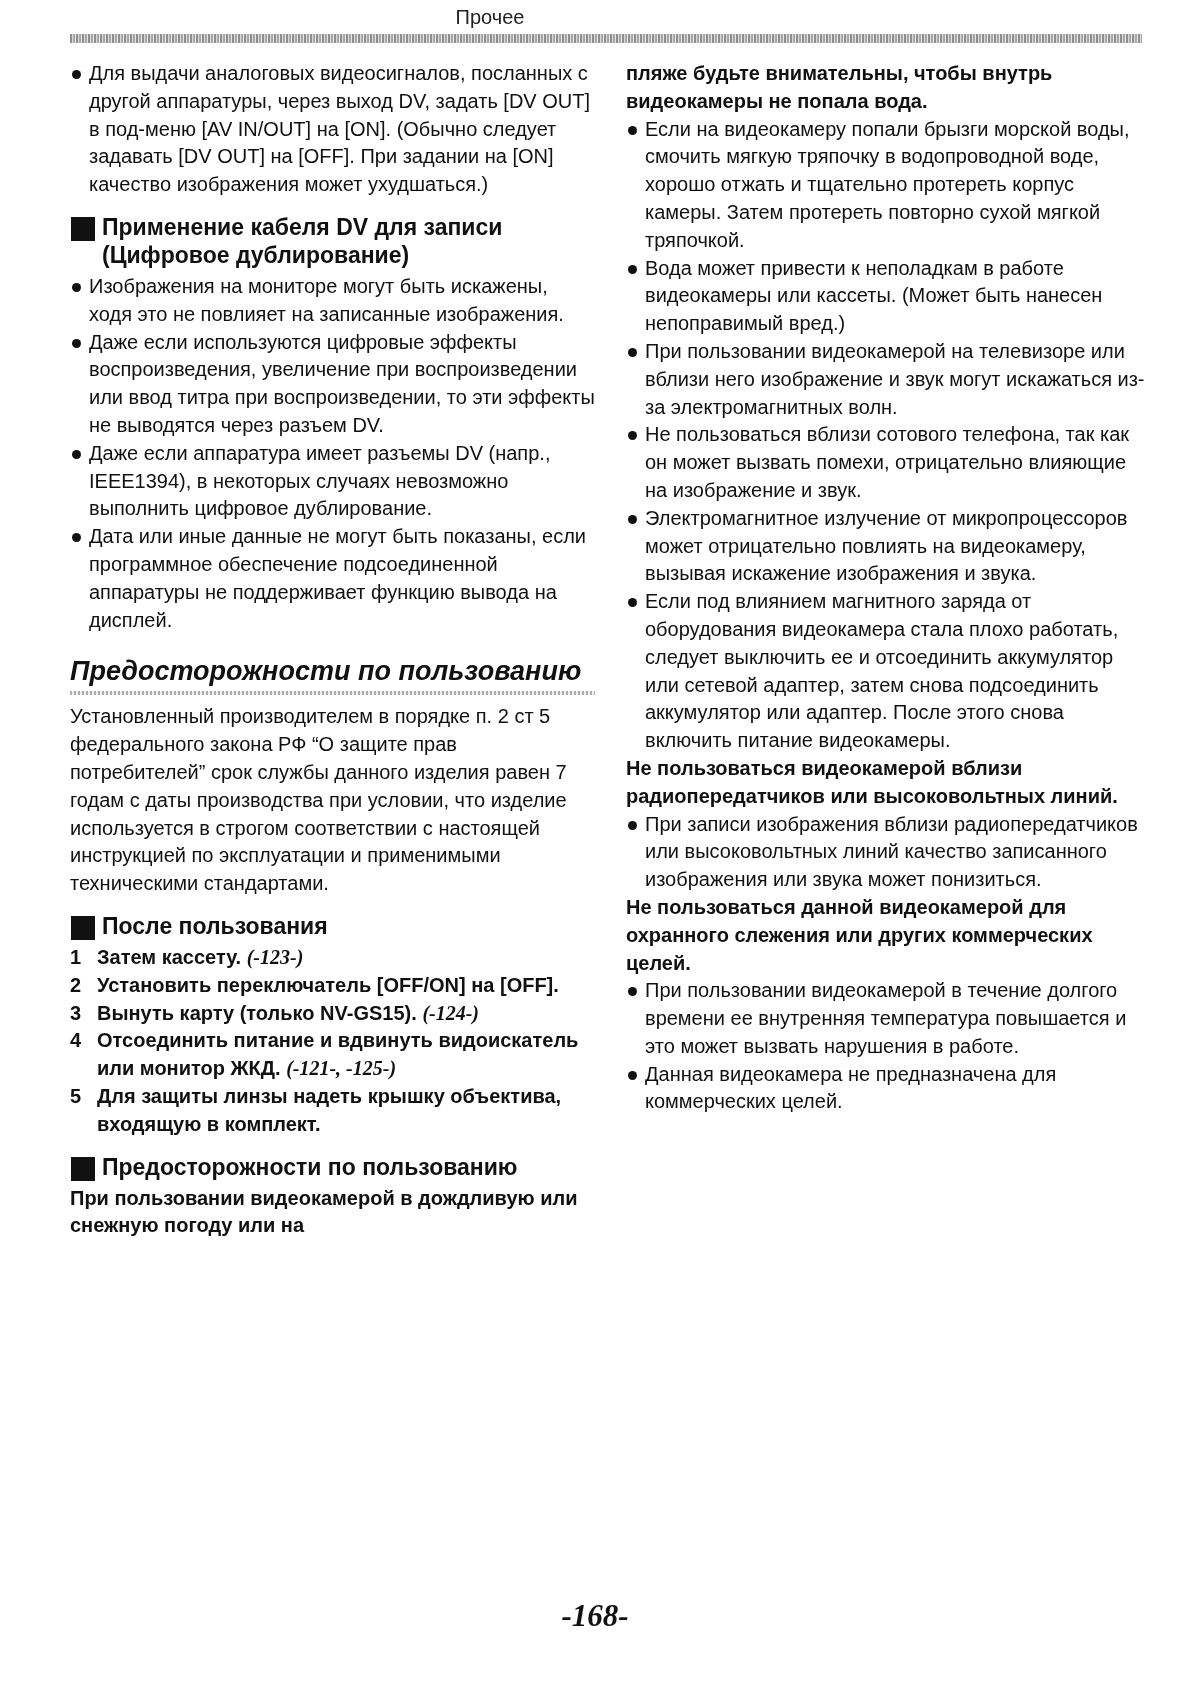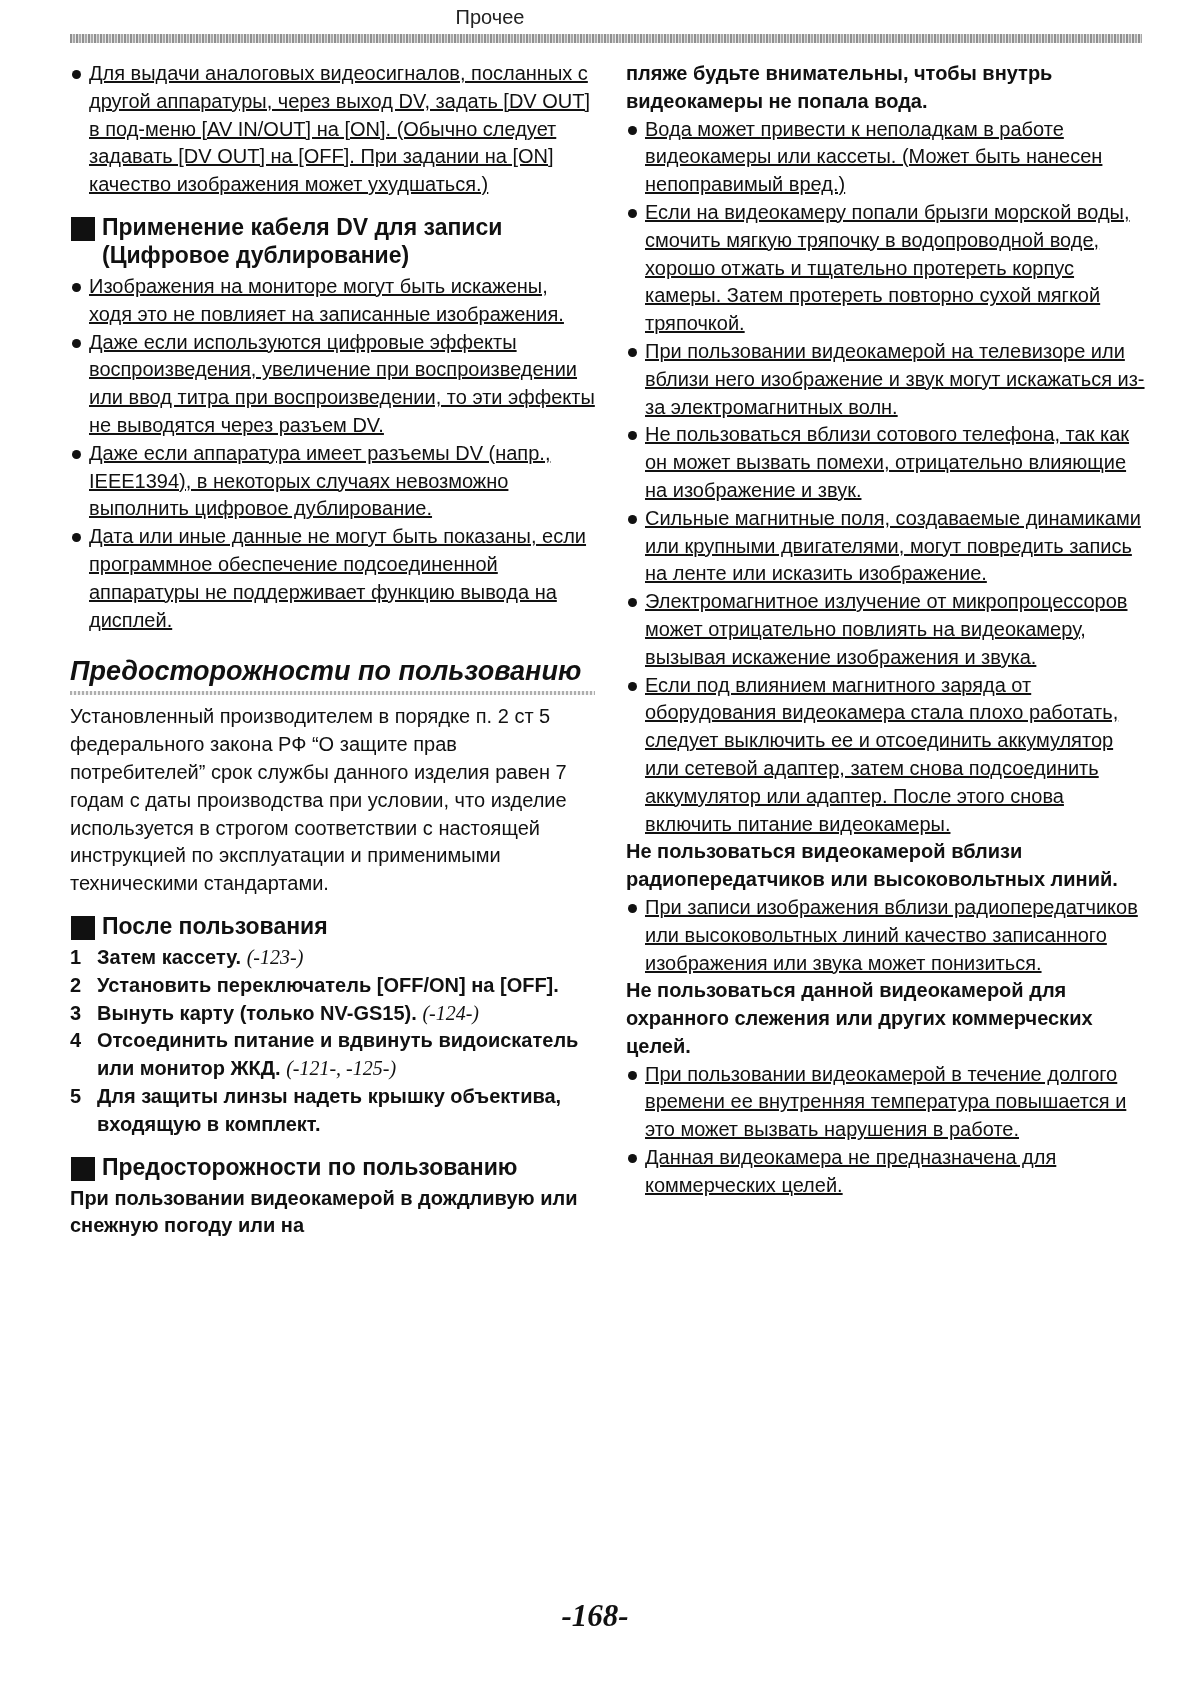--- a/index.html
+++ b/index.html
@@ -12,21 +12,21 @@
     font-size: 20px; color: #222;
   }
   .header-rule {
     position: absolute; top: 34px; left: 70px; width: 1072px; height: 9px;
     background: repeating-linear-gradient(90deg, #6a6a6a 0 2px, #cfcfcf 2px 3px, #8a8a8a 3px 5px, #e0e0e0 5px 6px);
     opacity: 0.75;
   }
   .col { position: absolute; top: 60px; font-size: 20px; line-height: 27.8px; }
   .col-left { left: 70px; width: 525px; }
   .col-right { left: 626px; width: 520px; }
-  .bullet { position: relative; padding-left: 19px; text-decoration: underline; }
+  .bullet { position: relative; padding-left: 19px; }
   .bullet::before {
     content: ""; position: absolute; left: 2px; top: 10px;
     width: 9px; height: 9px; border-radius: 50%; background: #111;
   }
   .sec-head {
     font-weight: bold; font-size: 23px; line-height: 28px;
     position: relative; padding-left: 32px; margin-top: 14px; margin-bottom: 4px;
   }
   .sec-head .sq {
     position: absolute; left: 1px; top: 4px; width: 24px; height: 24px; background: #111;
@@ -37,21 +37,21 @@
     margin-top: 22px;
   }
   .title-rule {
     height: 4px; margin: 4px 0 8px 0;
     background: repeating-linear-gradient(90deg, #9a9a9a 0 2px, #ececec 2px 4px);
     opacity: 0.8;
   }
   .steps { font-weight: bold; }
   .step { position: relative; padding-left: 27px; }
   .step .num { position: absolute; left: 0; top: 0; }
-  .ref { font-family: "Liberation Serif", serif; font-style: italic; font-weight: normal; text-align: right; }
+  .ref { font-family: "Liberation Serif", serif; font-style: italic; font-weight: bold; text-align: right; }
   .page-number {
     position: absolute; top: 1598px; left: 0; width: 1190px; text-align: center;
     font-family: "Liberation Serif", serif; font-style: italic; font-weight: bold; font-size: 31px;
   }
 </style>
 </head>
 <body>
 
 <div class="header-title">Прочее</div>
 <div class="header-rule"></div>
@@ -101,26 +101,25 @@
 
   <div class="sec-head">
     <span class="sq"></span>
     <span>Предосторожности по пользованию</span>
   </div>
   <div class="bold-para">При пользовании видеокамерой в дождливую или снежную погоду или на</div>
 </div>
 
 <div class="col col-right">
   <div class="bold-para">пляже будьте внимательны, чтобы внутрь видеокамеры не попала вода.</div>
+  <div class="bullet">Если на видеокамеру попали брызги морской воды, смочить мягкую тряпочку в водопроводной воде, хорошо отжать и тщательно протереть корпус камеры. Затем протереть повторно сухой мягкой тряпочкой.</div>
   <div class="bullet">Вода может привести к неполадкам в работе видеокамеры или кассеты. (Может быть нанесен непоправимый вред.)</div>
-  <div class="bullet">Если на видеокамеру попали брызги морской воды, смочить мягкую тряпочку в водопроводной воде, хорошо отжать и тщательно протереть корпус камеры. Затем протереть повторно сухой мягкой тряпочкой.</div>
 
   <div class="bullet">При пользовании видеокамерой на телевизоре или вблизи него изображение и звук могут искажаться из-за электромагнитных волн.</div>
   <div class="bullet">Не пользоваться вблизи сотового телефона, так как он может вызвать помехи, отрицательно влияющие на изображение и звук.</div>
-  <div class="bullet">Сильные магнитные поля, создаваемые динамиками или крупными двигателями, могут повредить запись на ленте или исказить изображение.</div>
   <div class="bullet">Электромагнитное излучение от микропроцессоров может отрицательно повлиять на видеокамеру, вызывая искажение изображения и звука.</div>
   <div class="bullet">Если под влиянием магнитного заряда от оборудования видеокамера стала плохо работать, следует выключить ее и отсоединить аккумулятор или сетевой адаптер, затем снова подсоединить аккумулятор или адаптер. После этого снова включить питание видеокамеры.</div>
 
   <div class="bold-para">Не пользоваться видеокамерой вблизи радиопередатчиков или высоковольтных линий.</div>
   <div class="bullet">При записи изображения вблизи радиопередатчиков или высоковольтных линий качество записанного изображения или звука может понизиться.</div>
 
   <div class="bold-para">Не пользоваться данной видеокамерой для охранного слежения или других коммерческих целей.</div>
   <div class="bullet">При пользовании видеокамерой в течение долгого времени ее внутренняя температура повышается и это может вызвать нарушения в работе.</div>
   <div class="bullet">Данная видеокамера не предназначена для коммерческих целей.</div>
 </div>

